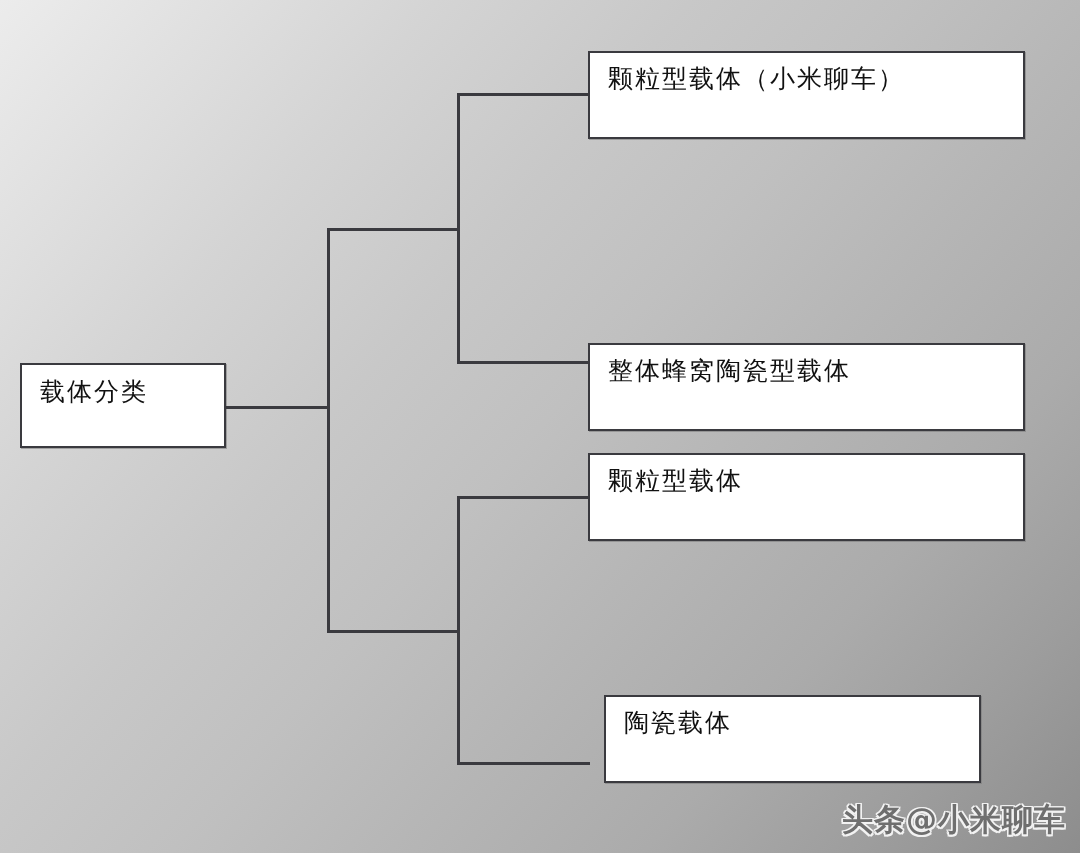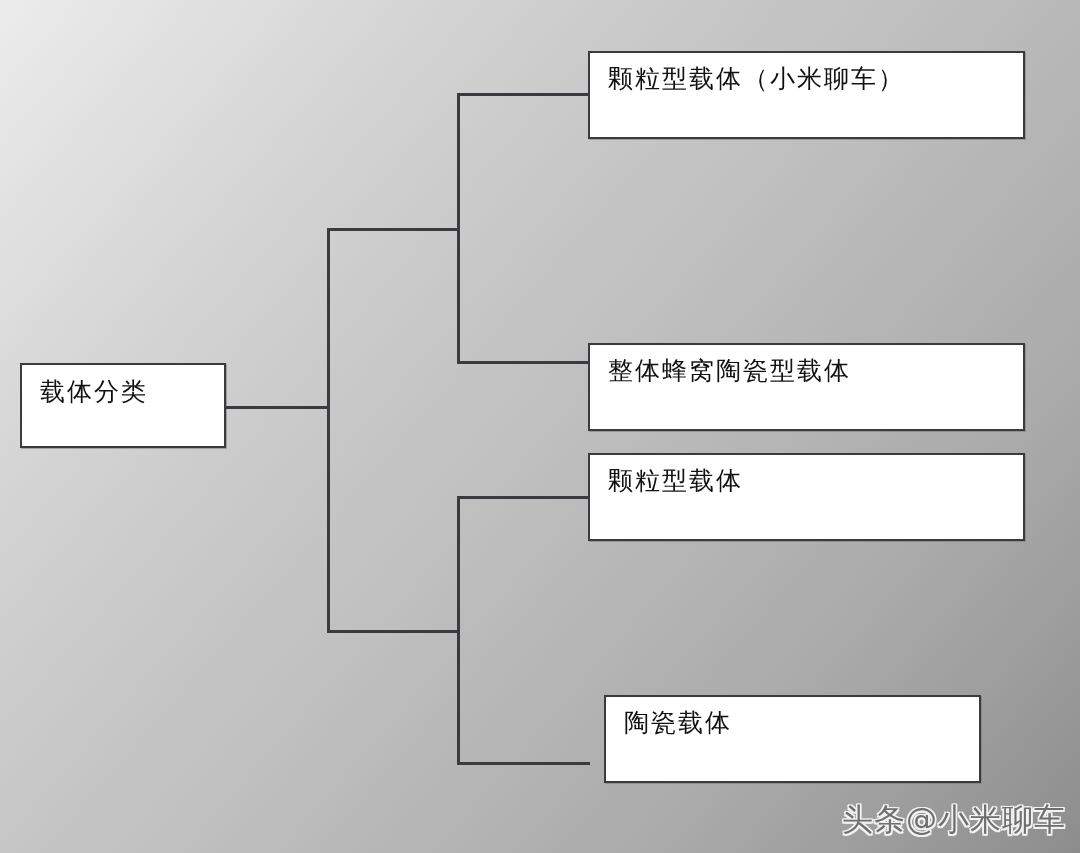--- a/index.html
+++ b/index.html
@@ -63,21 +63,21 @@
   .conn-h { height: 3px; }
   .conn-v { width: 3px; }
 
   
   #watermark {
     position: absolute;
     right: 14px;
     bottom: 12px;
     font-family: "DejaVu Sans", "Liberation Sans", sans-serif;
     font-size: 31px;
-    font-weight: normal;
+    font-weight: bold;
     letter-spacing: 1px;
     color: #6f6f6f;
     text-shadow:
        1.5px 0 0 #f2f2f2, -1.5px 0 0 #f2f2f2,
        0 1.5px 0 #f2f2f2, 0 -1.5px 0 #f2f2f2,
        1.5px 1.5px 0 #f2f2f2, -1.5px 1.5px 0 #f2f2f2,
        1.5px -1.5px 0 #f2f2f2, -1.5px -1.5px 0 #f2f2f2;
     white-space: nowrap;
     pointer-events: none;
   }

